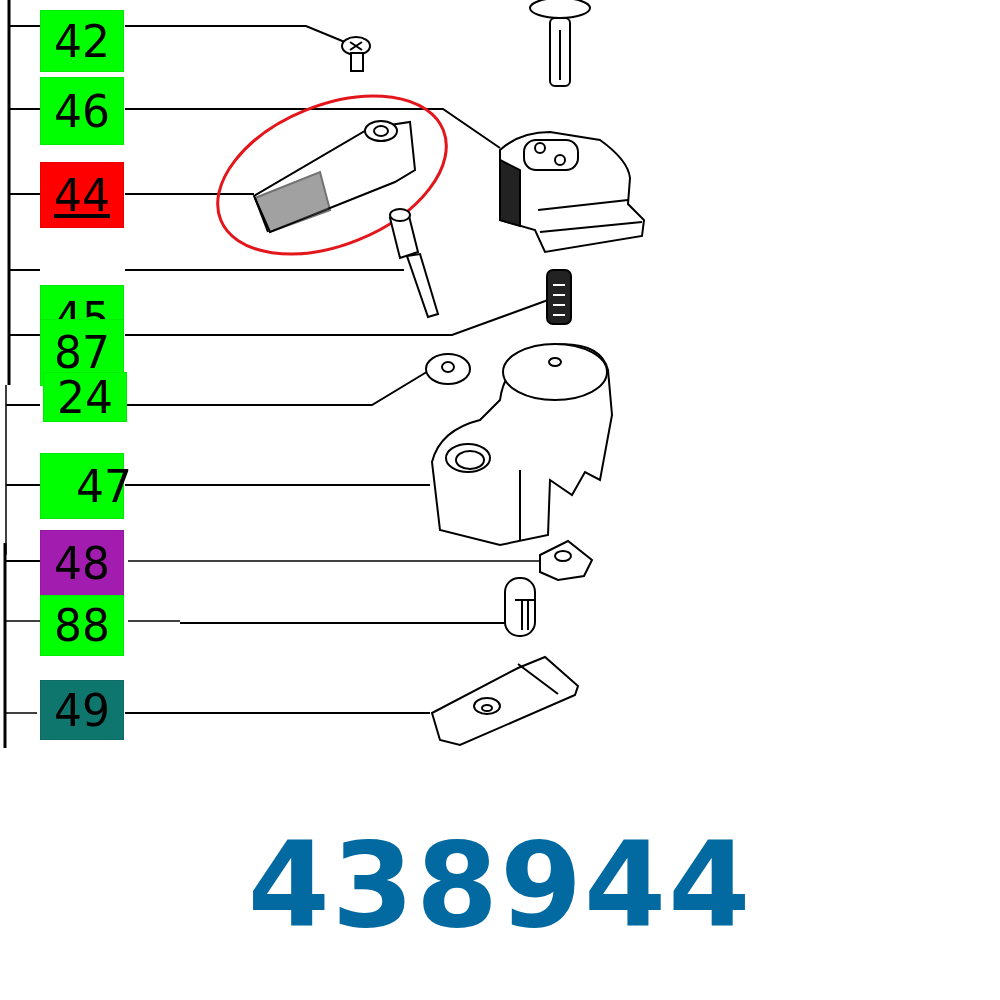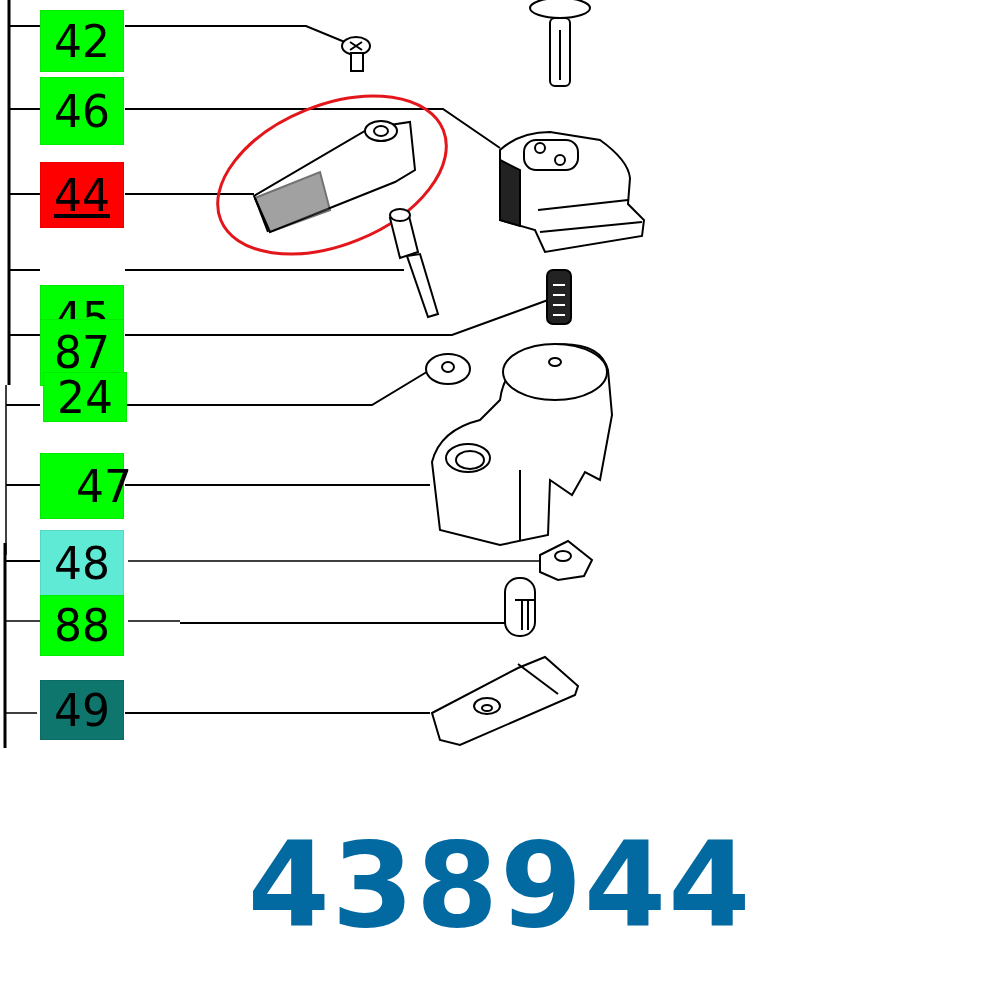--- a/index.html
+++ b/index.html
@@ -135,17 +135,17 @@
   </g>
 </svg>
 
 <div class="label-box" style="top:10px;height:62px;background:#00ff00;">42</div>
 <div class="label-box" style="top:77px;background:#00ff00;height:68px;">46</div>
 <div class="label-box" style="top:162px;background:#ff0000;height:66px;text-decoration:underline;">44</div>
 <div class="label-box" style="top:237px;background:#00ff00;height:66px;margin-top:48px;">45</div>
 <div class="label-box" style="top:319px;background:#00ff00;height:67px;">87</div>
 <div class="label-box" style="top:372px;left:43px;background:#00ff00;height:50px;">24</div>
 <div class="label-box" style="top:453px;background:#00ff00;height:66px;padding-left:44px;">47</div>
-<div class="label-box" style="top:530px;background:#5eead4;height:66px;">48</div>
+<div class="label-box" style="top:530px;background:#a21caf;height:66px;">48</div>
 <div class="label-box" style="top:595px;background:#00ff00;height:61px;">88</div>
 <div class="label-box" style="top:680px;background:#0f766e;height:60px;">49</div>
 
 <div class="part-number">438944</div>
 
 </body></html>

